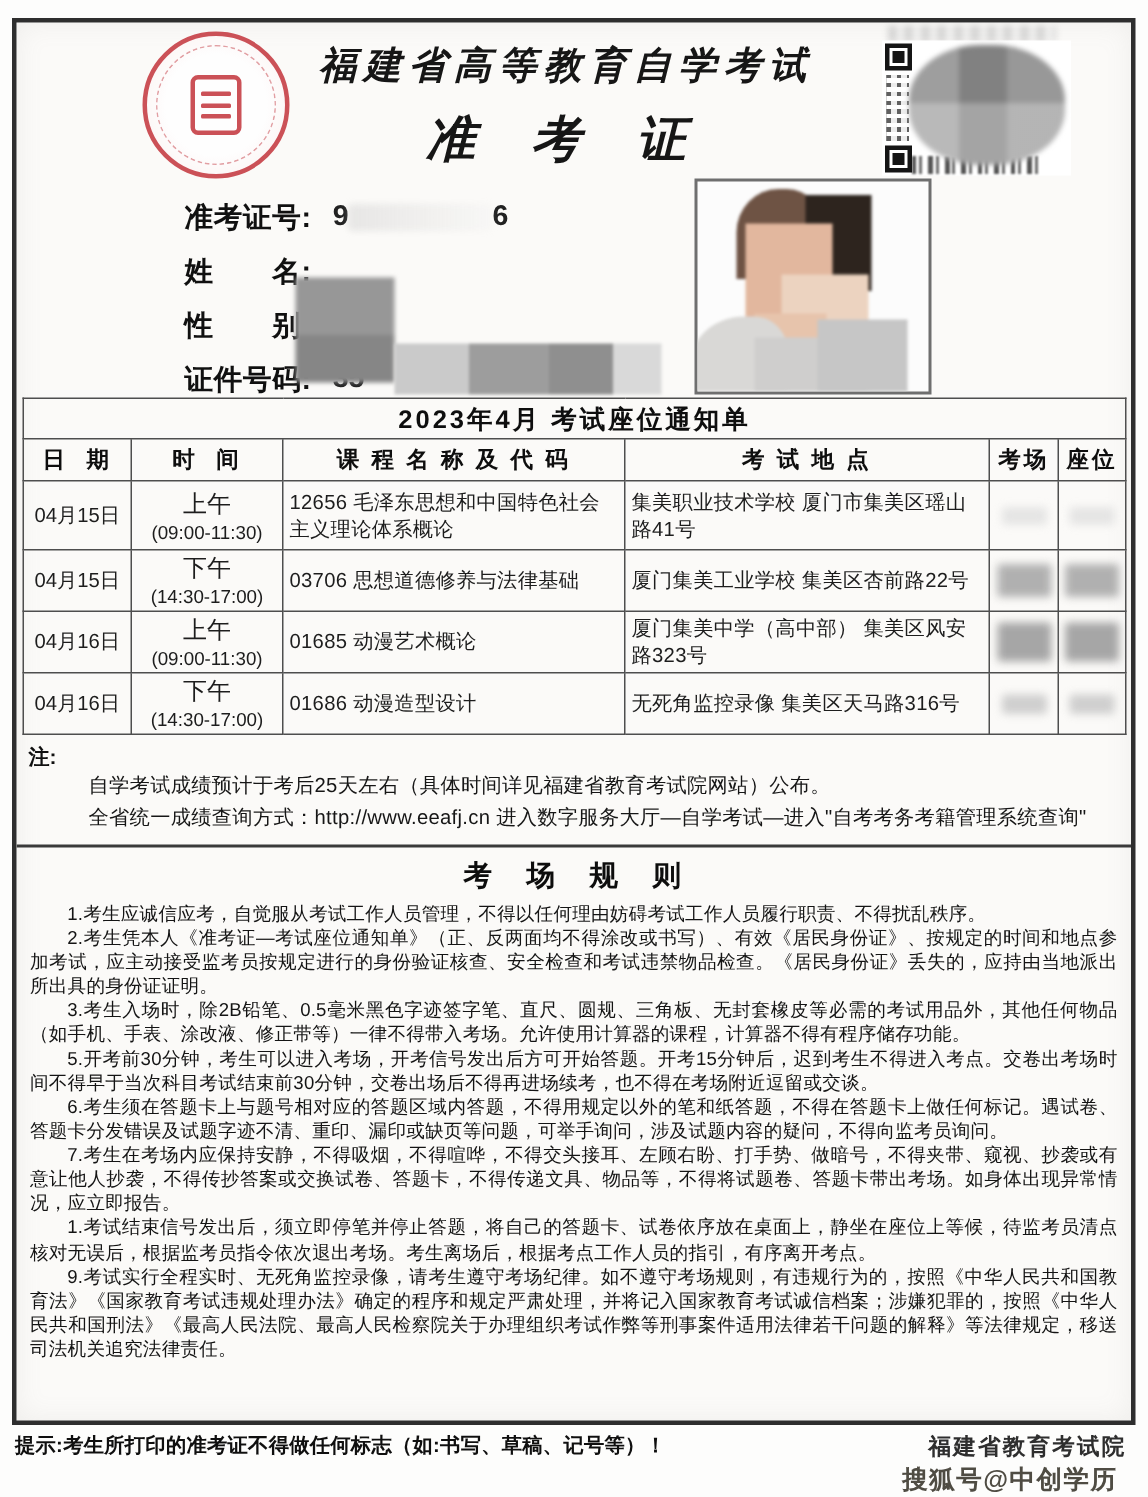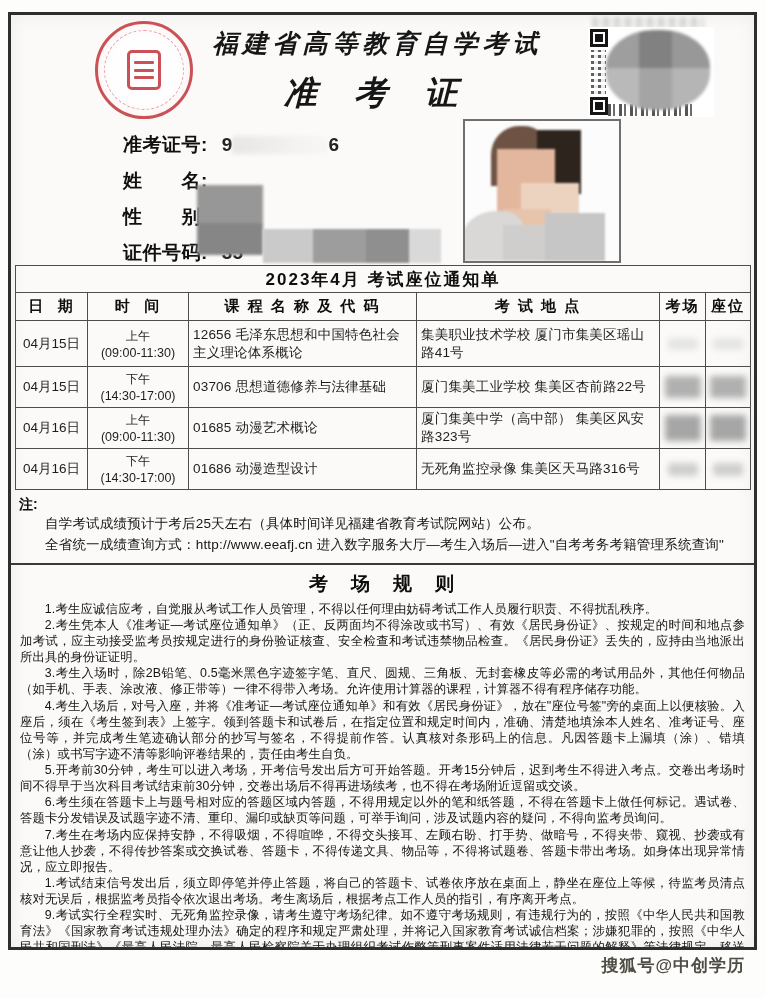--- a/index.html
+++ b/index.html
@@ -82,34 +82,34 @@
 
   
   .schedule{margin:0 4px;width:735px;border-collapse:collapse;table-layout:fixed;flex:none;}
   .schedule col.c1{width:72px;} .schedule col.c2{width:101px;} .schedule col.c3{width:228px;}
   .schedule col.c4{width:243px;} .schedule col.c5{width:46px;} .schedule col.c6{width:45px;}
   .schedule th,.schedule td{border:1.6px solid #4e4e4e;box-sizing:border-box;}
   .tbl-title{height:27px;font-size:17px;font-weight:bold;letter-spacing:2px;text-align:center;color:#0e0e0e;}
   .head-row th{height:28px;font-size:15px;font-weight:bold;letter-spacing:2px;text-align:center;color:#0e0e0e;white-space:pre;}
   .schedule td{font-size:13.5px;color:#1d1d1d;padding:2px 4px;}
   .c-date,.c-time{text-align:center;}
-  .c-time .sess{font-size:12px;}
+  .c-time .sess{font-size:16px;}
   .c-time .tm{font-size:12.5px;margin-top:1px;}
   .r1 td{height:46px;} .r2 td,.r3 td,.r4 td{height:41px;}
   .c-course,.c-loc{line-height:1.3;letter-spacing:.2px;}
   .cell-blur{margin:0 auto;border-radius:2px;filter:blur(3px);}
   .cb-r0{width:30px;height:12px;background:#dcdcdc;opacity:.7;}
   .cb-r1{width:36px;height:22px;background:#adadad;opacity:.95;}
   .cb-r2{width:36px;height:26px;background:#a2a2a2;opacity:.95;}
   .cb-r3{width:30px;height:13px;background:#c4c4c4;opacity:.8;}
 
   
   .note{flex:none;padding:6px 8px 7px;}
   .note-label{font-size:14px;font-weight:bold;color:#101010;}
-  .note-line{margin-left:26px;font-size:13.5px;line-height:1.55;letter-spacing:.2px;color:#161616;}
+  .note-line{margin-left:40px;font-size:13.5px;line-height:1.55;letter-spacing:.2px;color:#161616;}
 
   
   .rules{flex:1;border-top:2.5px solid #3a3a3a;padding:4px 9px 2px;overflow:hidden;}
   .rules-title{text-align:center;font-size:19px;font-weight:bold;letter-spacing:2px;margin:2px 0 4px;white-space:pre;color:#0d0d0d;}
   .rules p{margin:0;font-size:12.4px;line-height:1.3;color:#141414;text-indent:2em;letter-spacing:.15px;text-align:justify;}
 
   
   .footer{position:absolute;left:8px;right:8px;top:953px;}
   .footer-row{display:flex;justify-content:space-between;align-items:flex-start;padding:2px 2px 0;}
   .tip{font-size:13.5px;font-weight:bold;color:#0f0f0f;letter-spacing:.2px;}
@@ -278,33 +278,36 @@
           <td>
               <div class="cell-blur cb-r3"></div>
             </td>
         </tr>
       </tbody>
     </table>
 
     <div class="note">
       <div class="note-label">注:</div>
       <div class="note-line">自学考试成绩预计于考后25天左右（具体时间详见福建省教育考试院网站）公布。</div>
-      <div class="note-line">全省统一成绩查询方式：http://www.eeafj.cn 进入数字服务大厅—考生入场后—进入"自考考务考籍管理系统查询"</div>
+      <div class="note-line">全省统一成绩查询方式：http://www.eeafj.cn 进入数字服务大厅—自学考试—进入"自考考务考籍管理系统查询"</div>
     </div>
 
     <div class="rules">
       <div class="rules-title">考　场　规　则</div>
       <p>1.考生应诚信应考，自觉服从考试工作人员管理，不得以任何理由妨碍考试工作人员履行职责、不得扰乱秩序。</p>
       <p>2.考生凭本人《准考证—考试座位通知单》（正、反两面均不得涂改或书写）、有效《居民身份证》、按规定的时间和地点参加考试，应主动接受监考员按规定进行的身份验证核查、安全检查和考试违禁物品检查。《居民身份证》丢失的，应持由当地派出所出具的身份证证明。</p>
       <p>3.考生入场时，除2B铅笔、0.5毫米黑色字迹签字笔、直尺、圆规、三角板、无封套橡皮等必需的考试用品外，其他任何物品（如手机、手表、涂改液、修正带等）一律不得带入考场。允许使用计算器的课程，计算器不得有程序储存功能。</p>
-      <p>4.考生入场后，对号入座，并将《准考证—考试座位通知单》和有效《居民身份证》，放在"座位号签"旁的桌面上以便核验。入座后，须在《考生签到表》上签字。领到答题卡和试卷后，在指定位置和规定时间内，准确、清楚地填涂本人姓名、准考证号、座位号等，并完成考生笔迹确认部分的抄写与签名，不得提前作答。认真核对条形码上的信息。凡因答题卡上漏填（涂）、错填（涂）或书写字迹不清等影响评卷结果的，责任由考生自负。</p>
       <p>5.开考前30分钟，考生可以进入考场，开考信号发出后方可开始答题。开考15分钟后，迟到考生不得进入考点。交卷出考场时间不得早于当次科目考试结束前30分钟，交卷出场后不得再进场续考，也不得在考场附近逗留或交谈。</p>
       <p>6.考生须在答题卡上与题号相对应的答题区域内答题，不得用规定以外的笔和纸答题，不得在答题卡上做任何标记。遇试卷、答题卡分发错误及试题字迹不清、重印、漏印或缺页等问题，可举手询问，涉及试题内容的疑问，不得向监考员询问。</p>
       <p>7.考生在考场内应保持安静，不得吸烟，不得喧哗，不得交头接耳、左顾右盼、打手势、做暗号，不得夹带、窥视、抄袭或有意让他人抄袭，不得传抄答案或交换试卷、答题卡，不得传递文具、物品等，不得将试题卷、答题卡带出考场。如身体出现异常情况，应立即报告。</p>
       <p>1.考试结束信号发出后，须立即停笔并停止答题，将自己的答题卡、试卷依序放在桌面上，静坐在座位上等候，待监考员清点核对无误后，根据监考员指令依次退出考场。考生离场后，根据考点工作人员的指引，有序离开考点。</p>
       <p>9.考试实行全程实时、无死角监控录像，请考生遵守考场纪律。如不遵守考场规则，有违规行为的，按照《中华人民共和国教育法》《国家教育考试违规处理办法》确定的程序和规定严肃处理，并将记入国家教育考试诚信档案；涉嫌犯罪的，按照《中华人民共和国刑法》《最高人民法院、最高人民检察院关于办理组织考试作弊等刑事案件适用法律若干问题的解释》等法律规定，移送司法机关追究法律责任。</p>
     </div>
   </div>
 
   <div class="footer">
+    <div class="footer-row">
+      <div class="tip">提示:考生所打印的准考证不得做任何标志（如:书写、草稿、记号等）！</div>
+      <div class="issuer">福建省教育考试院</div>
+    </div>
     <div class="watermark">搜狐号@中创学历</div>
   </div>
 </div>
 
 </body></html>

